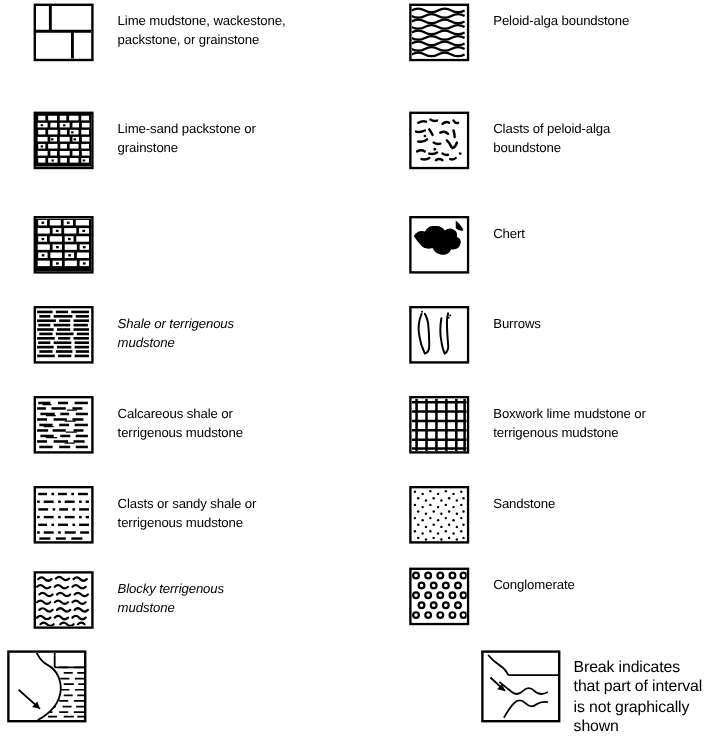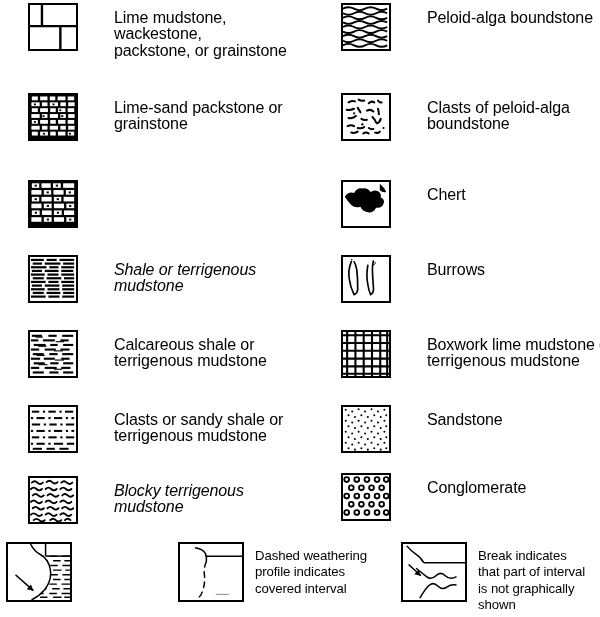--- a/index.html
+++ b/index.html
@@ -32,24 +32,24 @@
     height: 48px;
     border: 2.5px solid #000;
     background: #fff;
     box-sizing: border-box;
     position: relative;
     overflow: hidden;
     flex: 0 0 auto;
   }
   .swatch svg { display: block; width: 100%; height: 100%; }
   .label {
-    font-size: 16px;
+    font-size: 11px;
     line-height: 16.4px;
     letter-spacing: -0.1px;
-    padding-left: 36px;
+    padding-left: 20px;
     padding-top: 7px;
     white-space: pre-line;
     color: #000;
   }
   
   .note-row { position: absolute; display: flex; align-items: flex-start; }
   .note-swatch {
     width: 66px;
     height: 60px;
     border: 2.5px solid #000;
@@ -631,34 +631,20 @@
         <line x1="40" y1="0" x2="40" y2="13" stroke="#000" stroke-width="1.6"></line>
         <line x1="40" y1="13" x2="66" y2="13" stroke="#000" stroke-width="1.6"></line>
         <g stroke="#000" stroke-width="1.6" fill="none">
           <line x1="8" y1="33" x2="27" y2="50"></line>
         </g>
         <path d="M27 50 L20 48.5 L24.5 43.5 Z" fill="#000"></path>
       </svg>
     </div>
   </div>
 
-  <div class="note-row" style="left:178px; top:542px;">
-    <div class="note-swatch">
-      <svg viewBox="0 0 66 60" preserveAspectRatio="none">
-        <rect x="0" y="0" width="66" height="60" fill="#fff"></rect>
-        <path d="M16 4 q8 1 11 6 q2 4 1 9" stroke="#000" stroke-width="1.6" fill="none"></path>
-        <line x1="27" y1="13" x2="66" y2="13" stroke="#000" stroke-width="1.6"></line>
-        <path d="M28 19 q-3 7 -2 14 q1 9 -2 17 q-1 5 -4 7" stroke="#000" stroke-width="1.6" fill="none" stroke-dasharray="6 5" stroke-linecap="round"></path>
-        <line x1="38" y1="54" x2="52" y2="54" stroke="#888" stroke-width="1"></line>
-      </svg>
-    </div>
-    <div class="note-label" style="width:140px;">Dashed weathering
-profile indicates
-covered interval</div>
-  </div>
 
   <div class="note-row" style="left:401px; top:542px;">
     <div class="note-swatch">
       <svg viewBox="0 0 66 60" preserveAspectRatio="none">
         <rect x="0" y="0" width="66" height="60" fill="#fff"></rect>
         <path d="M4 2 q5 6 10 9 q5 3 8 9" stroke="#000" stroke-width="1.6" fill="none"></path>
         <line x1="22" y1="20" x2="66" y2="20" stroke="#000" stroke-width="1.6"></line>
         <path d="M6 22 L19 34" stroke="#000" stroke-width="1.7" fill="none"></path>
         <path d="M19 34 L12 32.5 L16.5 27.5 Z" fill="#000"></path>
         <path d="M14 26 q6 5 11 9 q5 4 10 -1 q5 -5 10 0 q5 5 12 1" stroke="#000" stroke-width="1.6" fill="none"></path>

